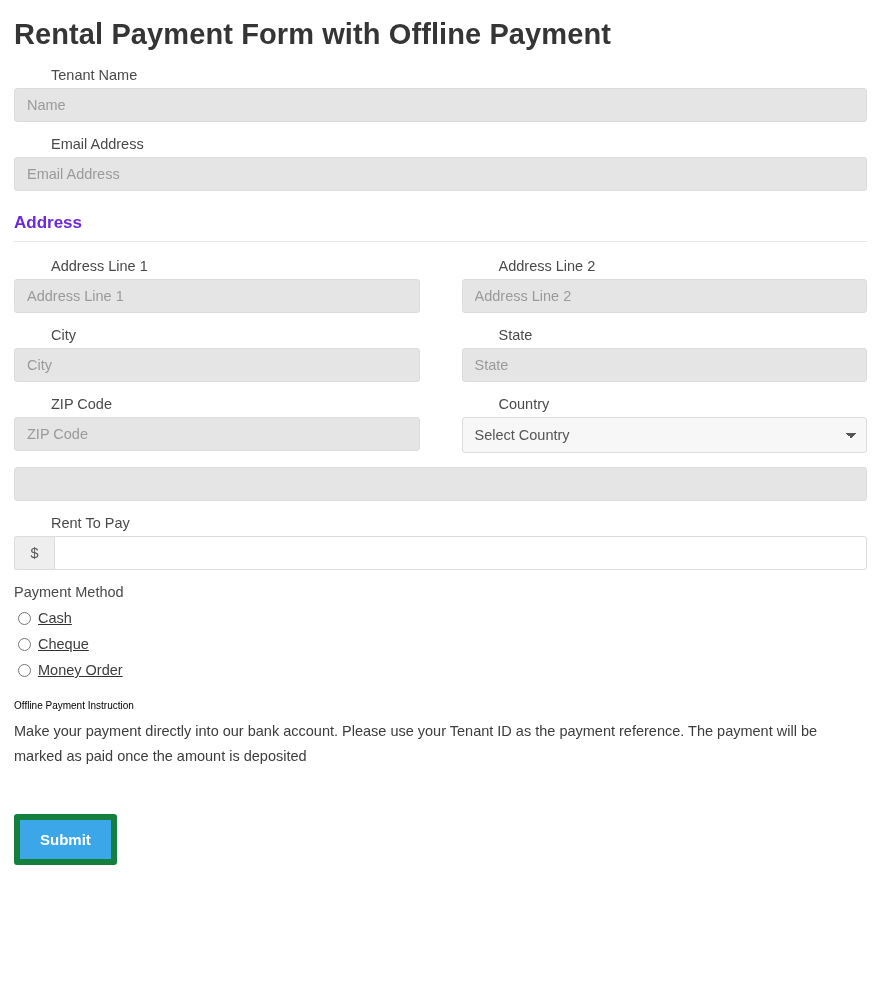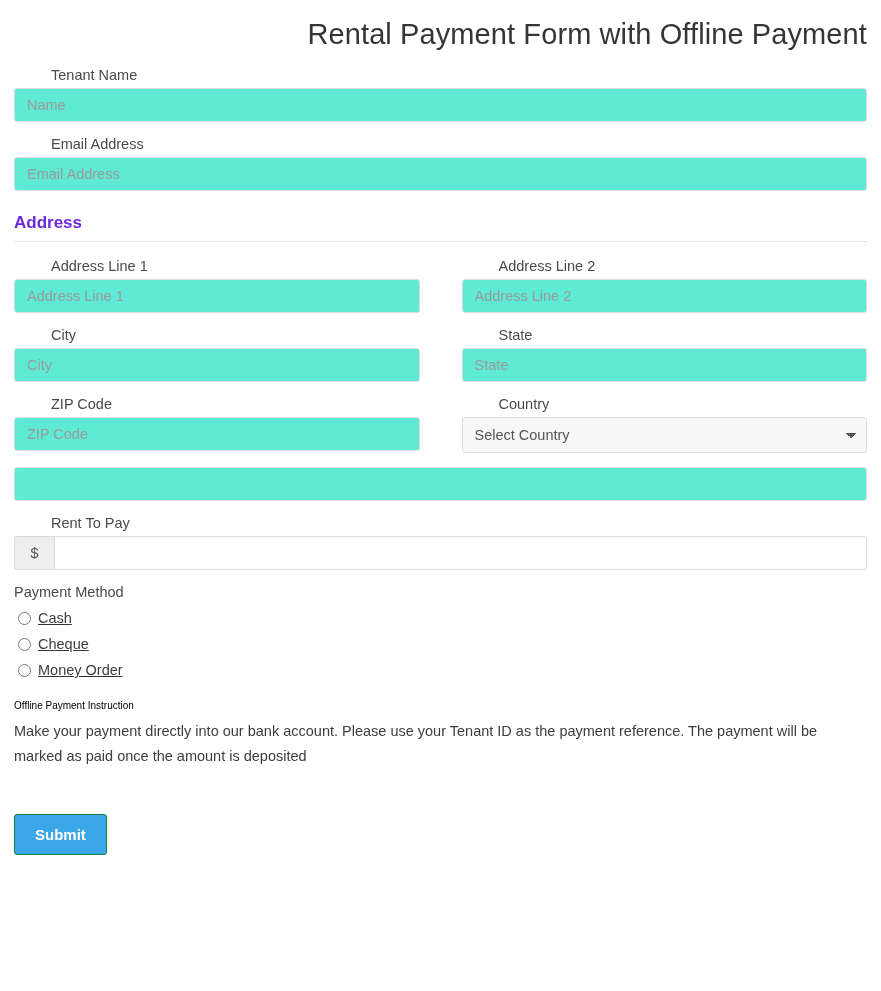--- a/index.html
+++ b/index.html
@@ -13,23 +13,23 @@
   .page {
     width: 881px;
     min-height: 991px;
     background: #ffffff;
     position: relative;
   }
   .inner {
     padding: 0 14px;
   }
   .form-title {
-    text-align: right;
+    text-align: left;
     font-size: 29px;
-    font-weight: 400;
+    font-weight: 700;
     color: #353535;
     margin: 18px 0 16px 0;
     letter-spacing: 0.1px;
   }
   .field-label {
     display: block;
     font-size: 14.5px;
     color: #4a4a4a;
     margin-bottom: 5px;
     font-weight: 400;
@@ -39,21 +39,21 @@
     margin-bottom: 14px;
   }
   input.txt, select.sel {
     display: block;
     width: 100%;
     height: 34px;
     padding: 6px 12px;
     font-size: 14.5px;
     font-family: "Liberation Sans", sans-serif;
     color: #555555;
-    background: #5eead4;
+    background: #e5e5e5;
     border: 1px solid #dcdcdc;
     border-radius: 3px;
     outline: none;
   }
   input.txt::placeholder { color: #9a9a9a; }
   select.sel {
     height: 36px;
     background: #f7f7f7;
     color: #555555;
     -webkit-appearance: none;
@@ -141,21 +141,21 @@
   .instr-body {
     font-size: 14.5px;
     color: #3d3d3d;
     line-height: 1.75;
     max-width: 840px;
     margin: 0;
   }
   .submit-btn {
     margin-top: 44px;
     background: #3ba7e8;
-    border: 1px solid #15803d;
+    border: 6px solid #15803d;
     color: #ffffff;
     font-weight: bold;
     font-size: 15px;
     font-family: "Liberation Sans", sans-serif;
     padding: 11px 20px;
     border-radius: 3px;
     cursor: pointer;
   }
   .spacer-bottom { height: 24px; }
 </style>

